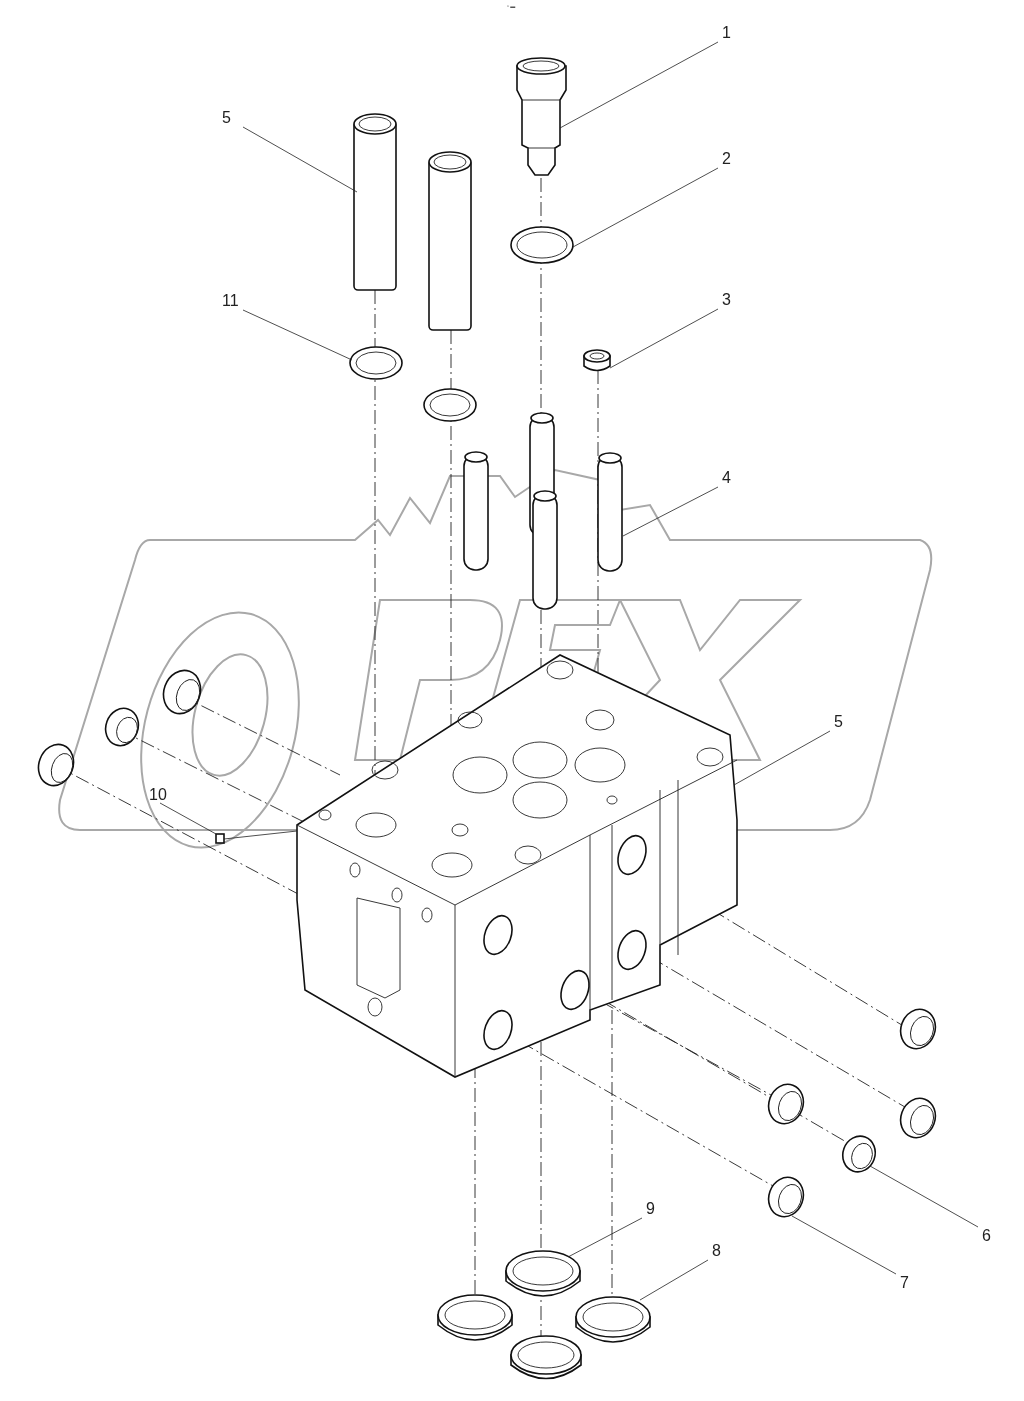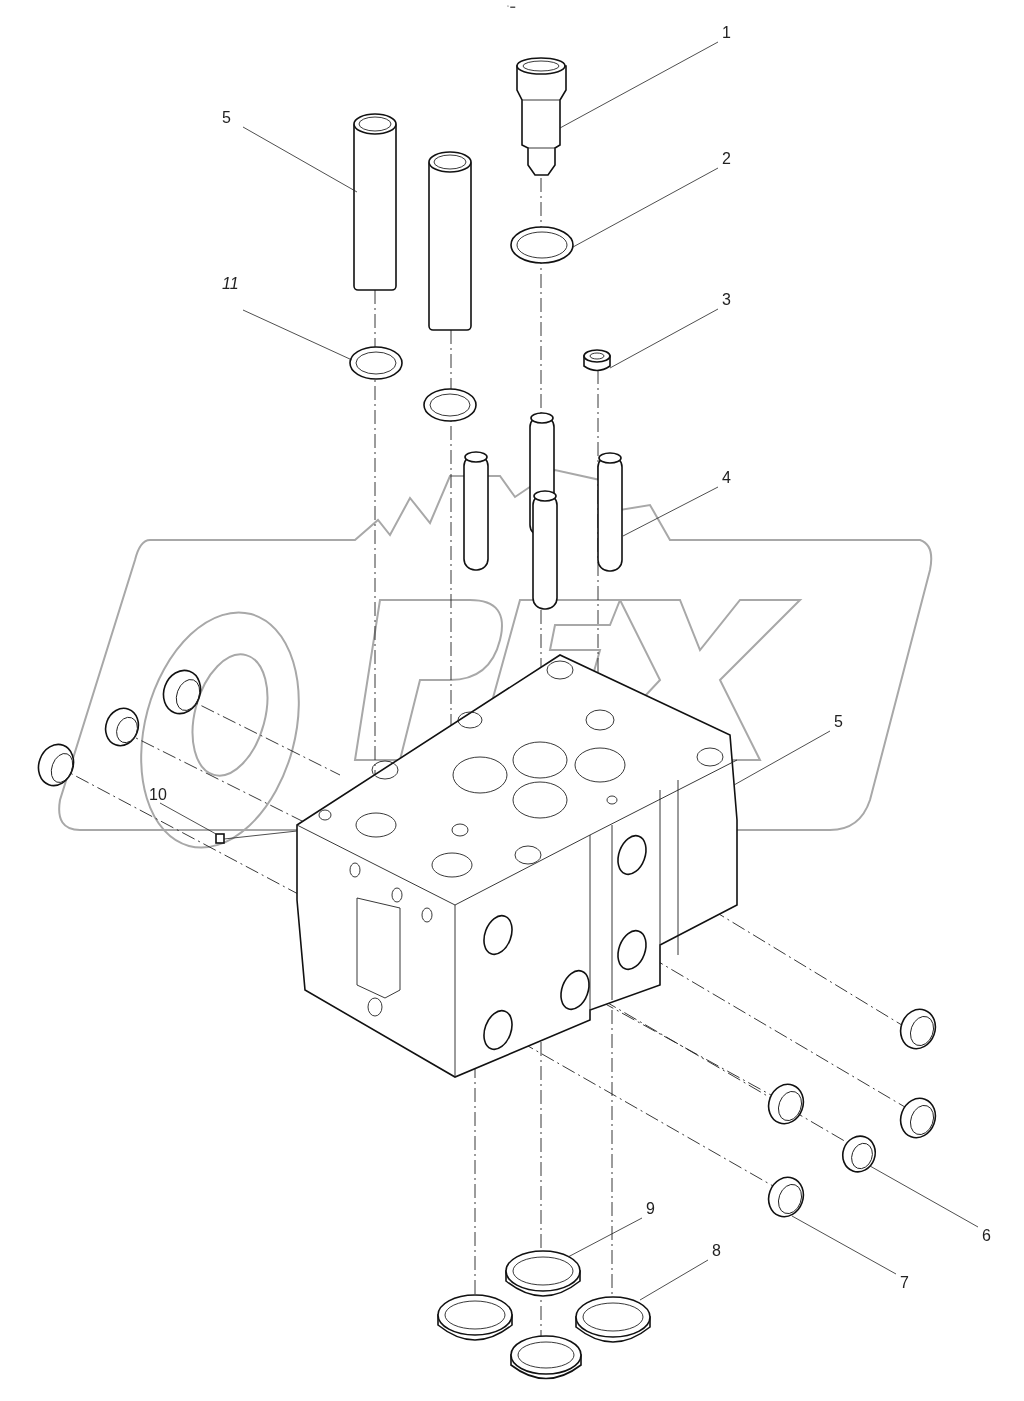--- a/index.html
+++ b/index.html
@@ -209,14 +209,14 @@
 <div class="callout" style="left:722px;top:25px;">1</div>
 <div class="callout" style="left:722px;top:151px;">2</div>
 <div class="callout" style="left:722px;top:292px;">3</div>
 <div class="callout" style="left:722px;top:470px;">4</div>
 <div class="callout" style="left:834px;top:714px;">5</div>
 <div class="callout" style="left:982px;top:1228px;">6</div>
 <div class="callout" style="left:900px;top:1275px;">7</div>
 <div class="callout" style="left:712px;top:1243px;">8</div>
 <div class="callout" style="left:646px;top:1201px;">9</div>
 <div class="callout" style="left:149px;top:787px;">10</div>
-<div class="callout" style="left:222px;top:276px;font-style:italic;">11</div>
+<div class="callout" style="left:222px;top:293px;">11</div>
 <div class="callout" style="left:222px;top:110px;">5</div>
 
 </body></html>

